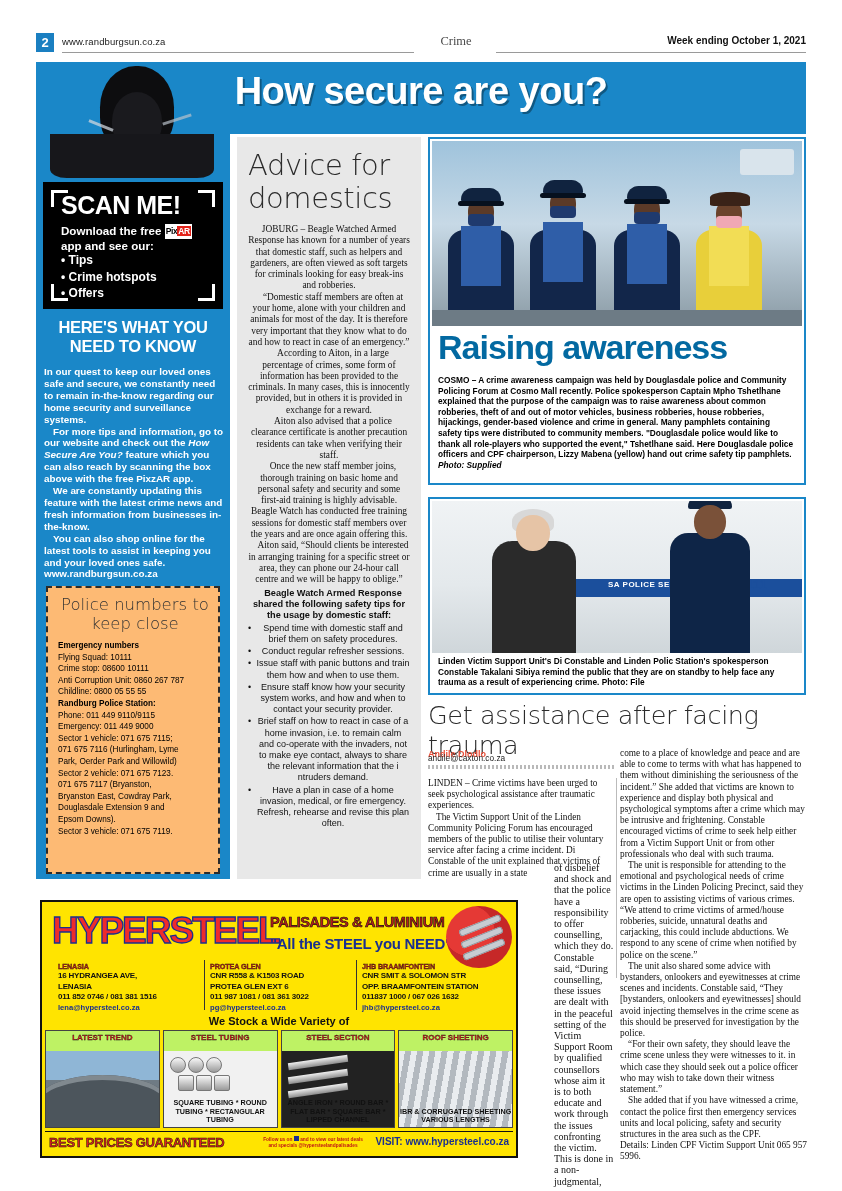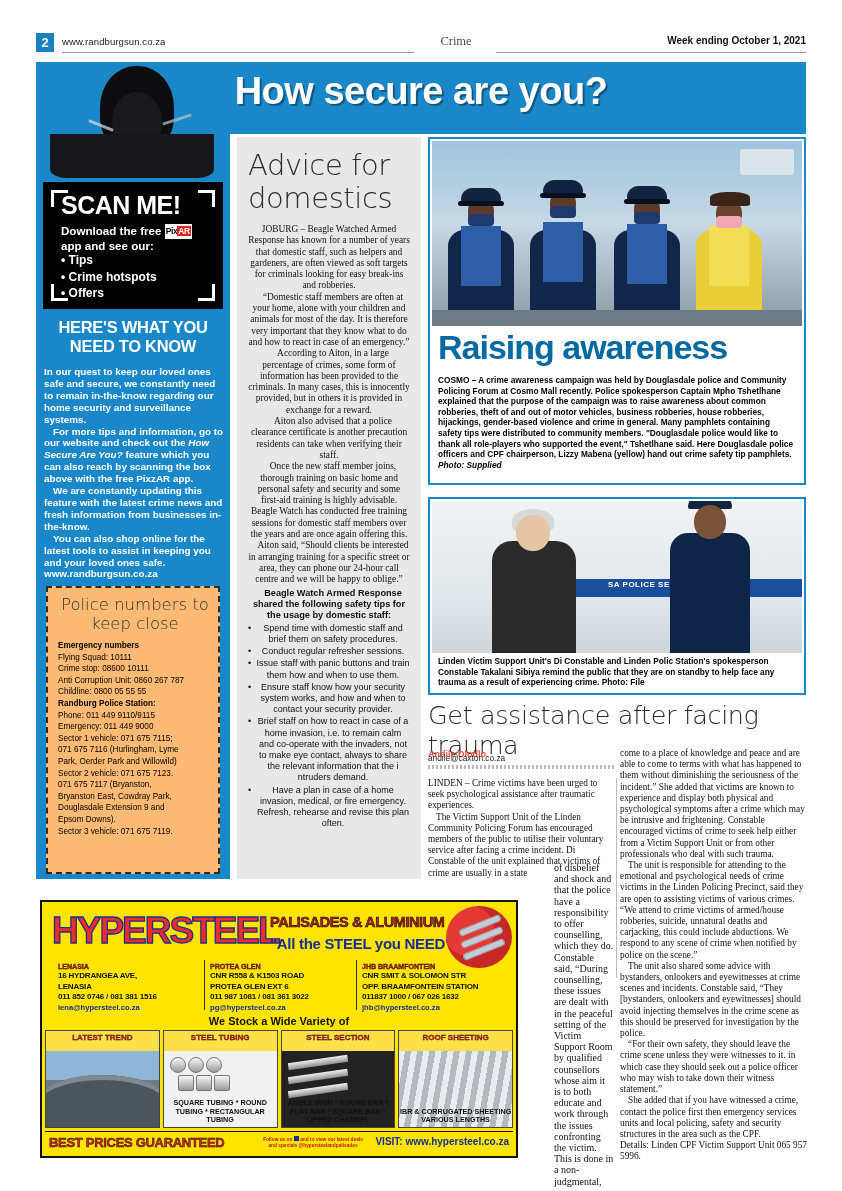--- a/index.html
+++ b/index.html
@@ -334,21 +334,21 @@
   .adsep.s2 { left: 314px; }
 
   .ad-stock {
     position: absolute; left: 0; top: 113px; width: 474px; text-align: center;
     font-size: 11px; font-weight: bold; color: #111;
   }
   .ad-tiles {
     position: absolute; left: 3px; top: 128px; width: 468px; height: 98px;
     display: flex; gap: 3px;
   }
-  .tile { flex: 1; background: #fde047; border: 1px solid #444; position: relative;
+  .tile { flex: 1; background: #bef264; border: 1px solid #444; position: relative;
     overflow: hidden; }
   .tile .tl {
     position: absolute; left: 0; top: 2px; width: 100%; text-align: center;
     font-size: 8px; font-weight: bold; color: #e02020; line-height: 9.5px;
     -webkit-text-stroke: .3px #111; z-index: 3;
   }
   .tile .bl {
     position: absolute; left: 0; bottom: 2px; width: 100%; text-align: center;
     font-size: 7.2px; font-weight: bold; color: #111; line-height: 8.6px; z-index: 3;
   }

